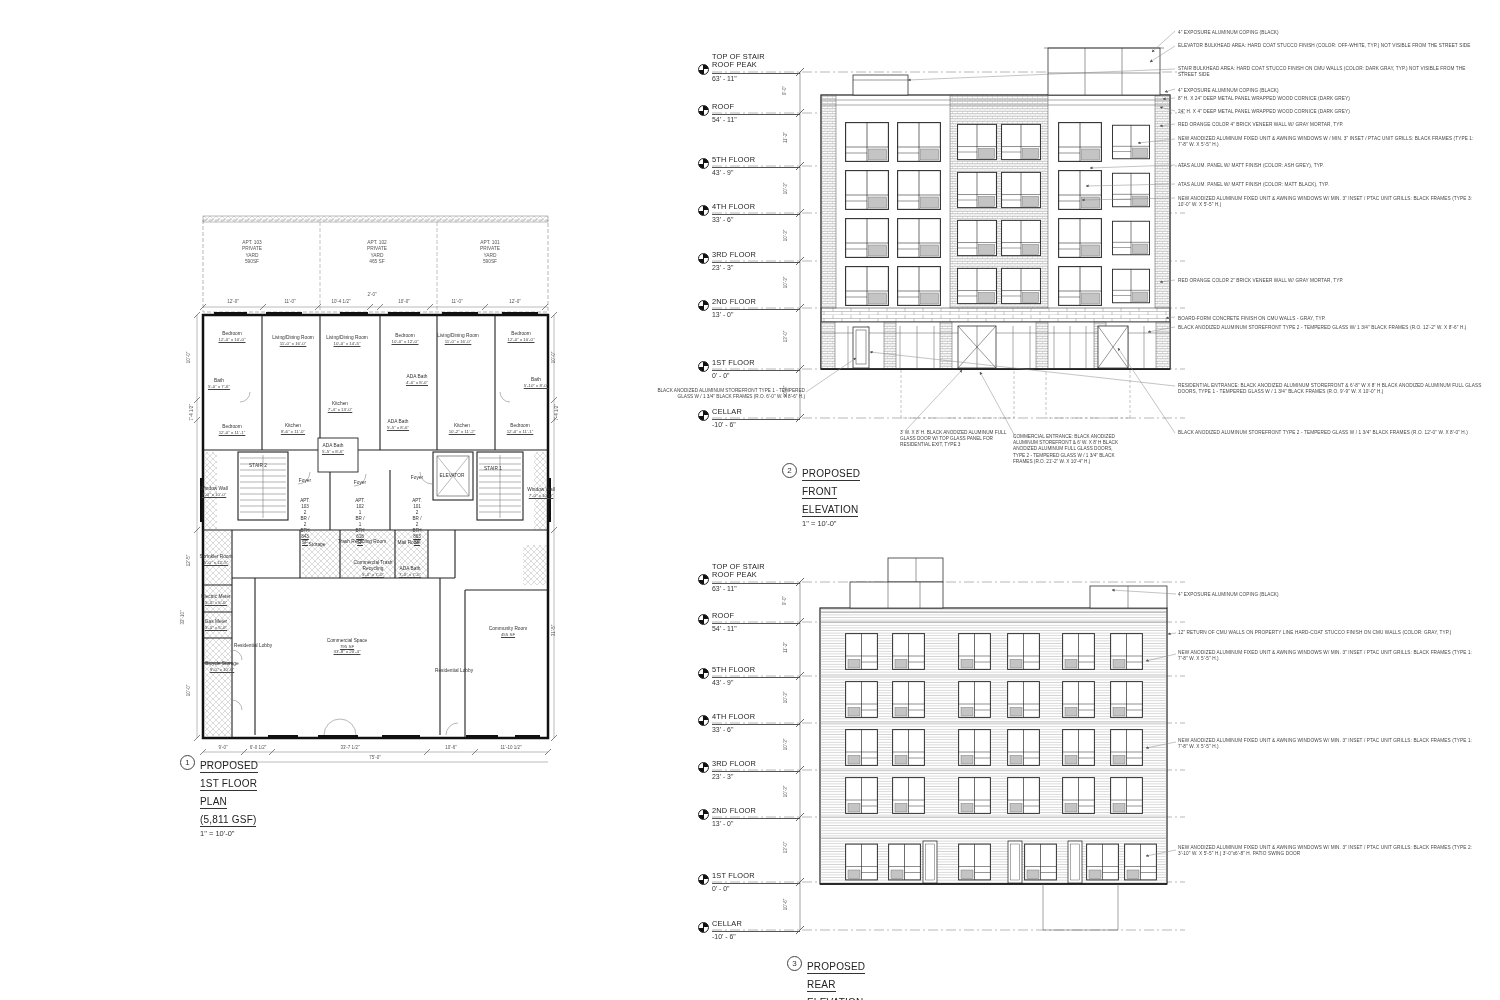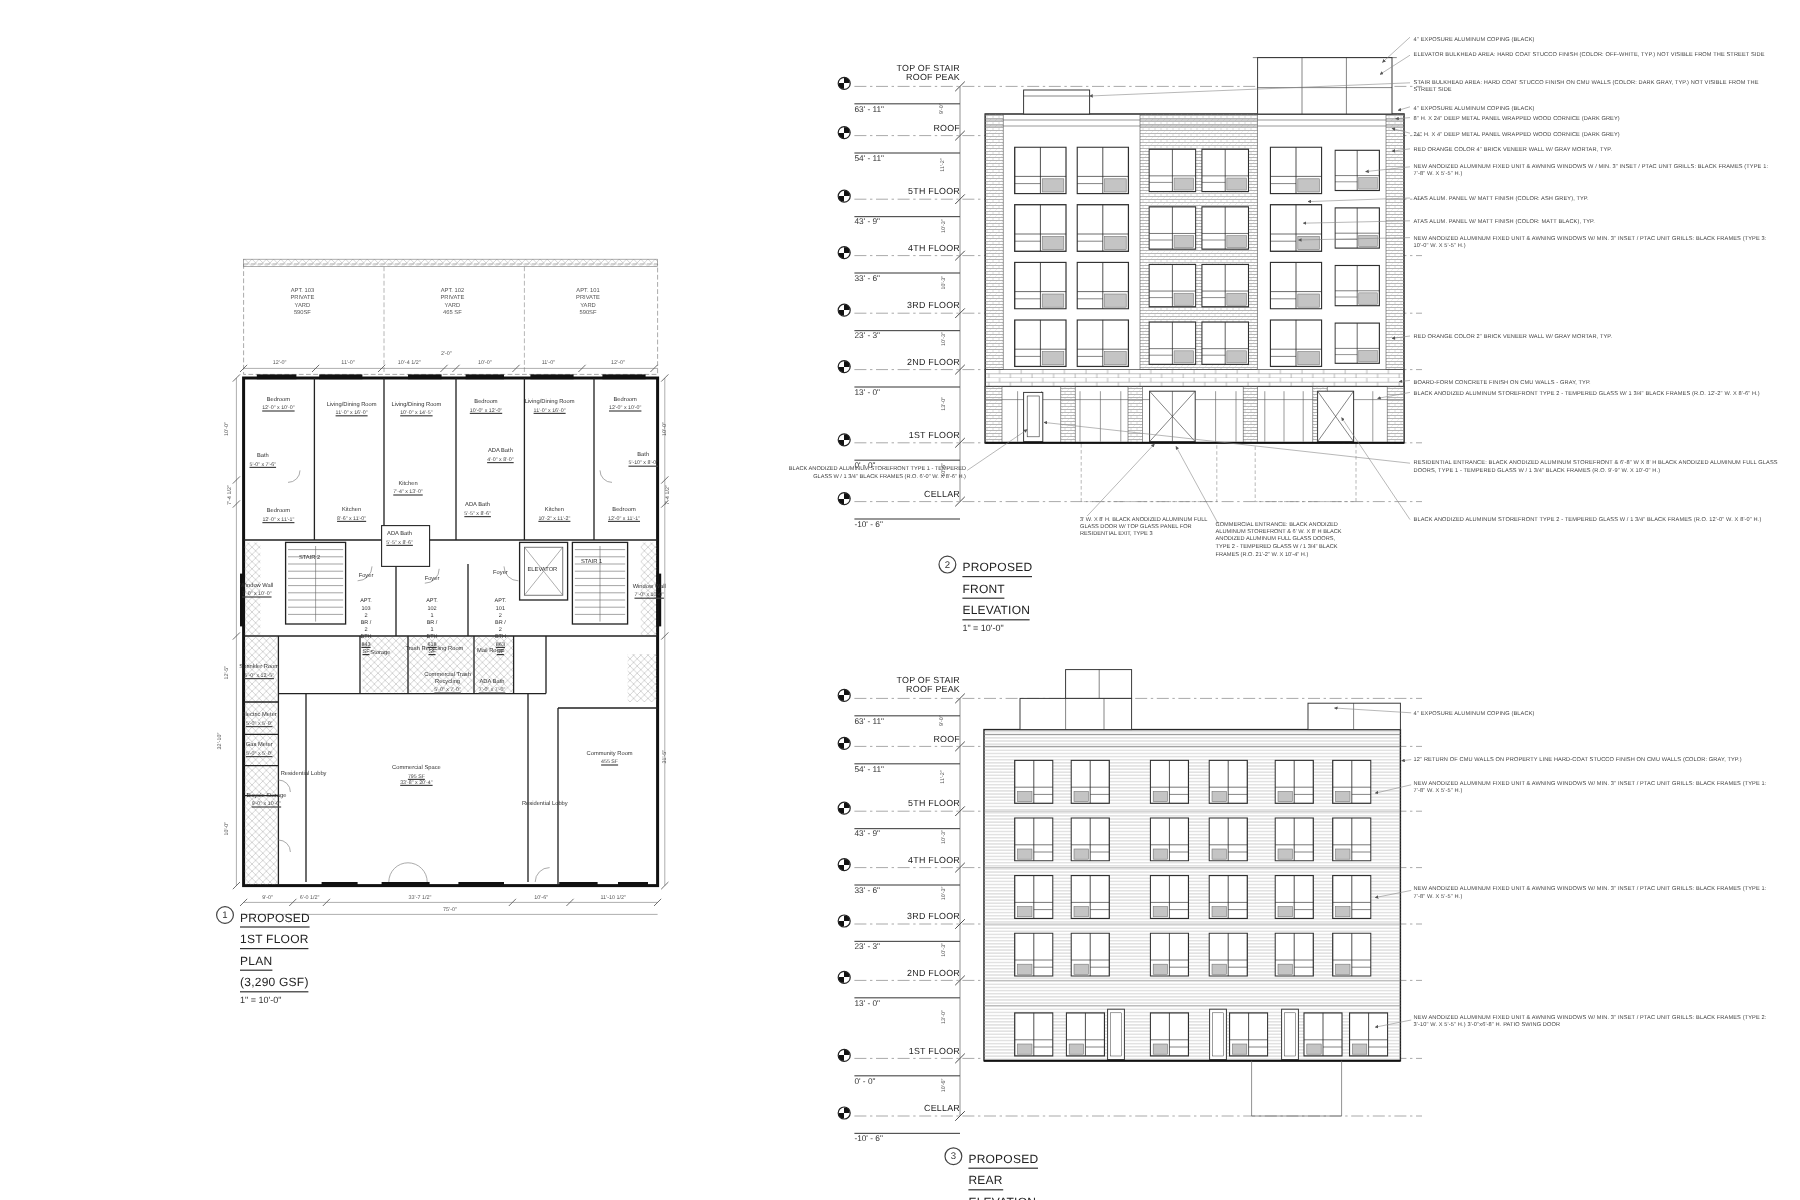--- a/index.html
+++ b/index.html
@@ -2,21 +2,21 @@
 <html><head>
 <meta charset="utf-8">
 <style>
   html,body{margin:0;padding:0;background:#fff;}
   #sheet{position:relative;width:1500px;height:1000px;background:#fff;overflow:hidden;
          font-family:"Liberation Sans",sans-serif;color:#333;}
   #linework{position:absolute;left:0;top:0;}
   .abs{position:absolute;}
   
   .lvl{position:absolute;width:88px;line-height:1.12;}
-  .lvl .nm{display:block;font-size:7.4px;color:#222;border-bottom:.8px solid #555;padding-bottom:16px;letter-spacing:.2px;text-align:right;}
+  .lvl .nm{display:block;font-size:7.4px;color:#222;border-bottom:.8px solid #555;padding-bottom:3px;letter-spacing:.2px;}
   .lvl .nm .n2{display:block;}
   .lvl .el{display:block;font-size:6.9px;color:#333;padding-top:1px;}
   .datum{position:absolute;left:-14px;width:9px;height:9px;border-radius:50%;border:1px solid #222;
          background:conic-gradient(#111 0 25%,#fff 0 50%,#111 0 75%,#fff 0);}
   .lvl .datum{top:2px;}
   .lvl-tall .datum{top:11px;}
   
   .note{position:absolute;left:1178px;width:305px;font-size:4.7px;line-height:1.32;color:#444;letter-spacing:.1px;}
   .noteb{position:absolute;font-size:4.7px;line-height:1.32;color:#444;}
   
@@ -547,18 +547,18 @@
   <div class="vdim" style="left:183px;top:410px;">7'-4 1/2"</div>
   <div class="vdim" style="left:183px;top:558px;">12'-5"</div>
   <div class="vdim" style="left:176px;top:615px;">32'-10"</div>
   <div class="vdim" style="left:183px;top:688px;">10'-0"</div>
   <div class="vdim" style="left:548px;top:355px;">10'-0"</div>
   <div class="vdim" style="left:548px;top:410px;">7'-4 1/2"</div>
   <div class="vdim" style="left:548px;top:628px;">31'-5"</div>
 
   <div class="tblock" style="left:180px;top:755px;">
     <span class="tcirc">1</span>
-    <span><span class="ttl">PROPOSED 1ST FLOOR PLAN (3,290 GSF)</span>
+    <span><span class="ttl">PROPOSED 1ST FLOOR PLAN (5,811 GSF)</span>
       <span class="tsc" style="display:block;">1" = 10'-0"</span></span>
   </div>
 </div>
 
 </div>
 
 </body></html>

